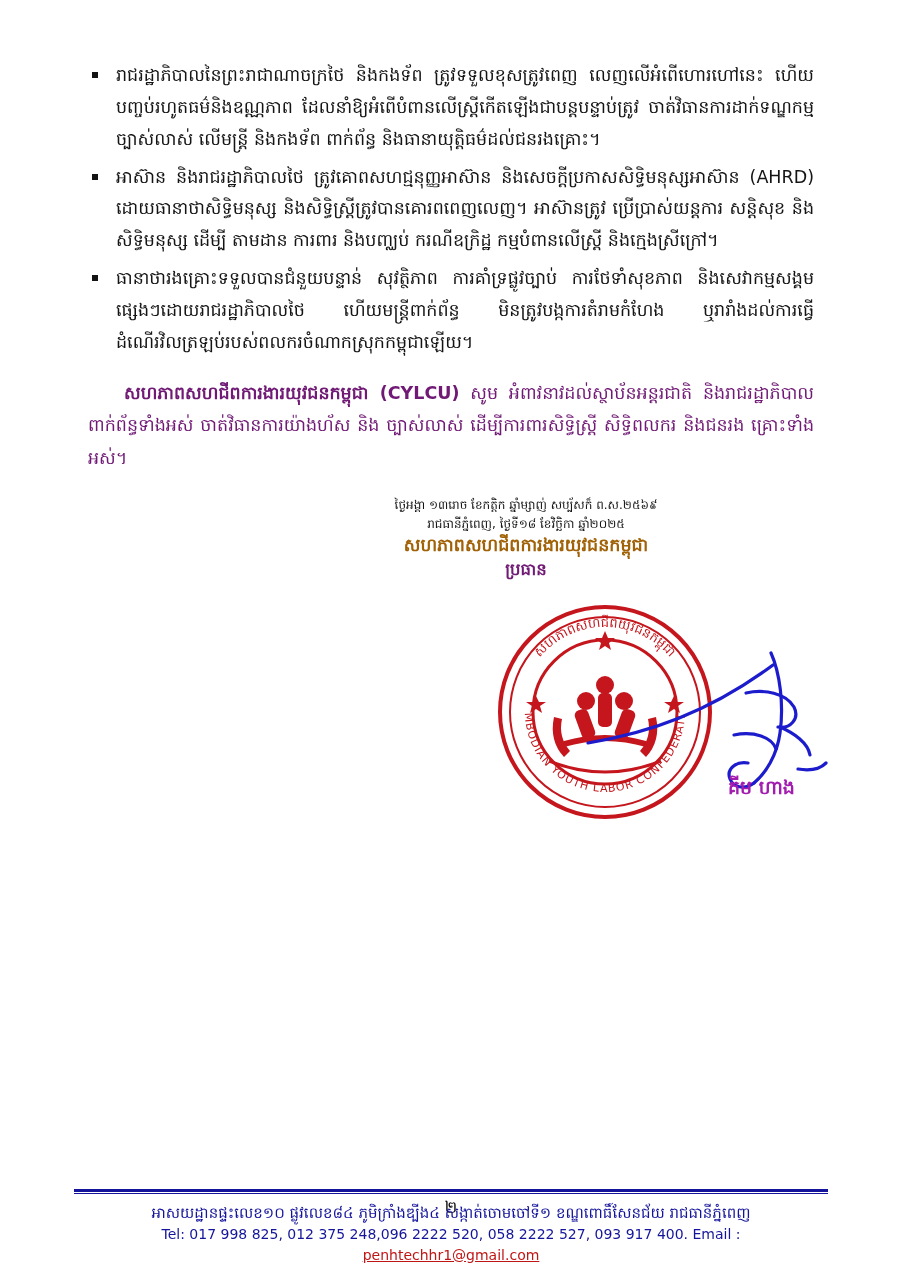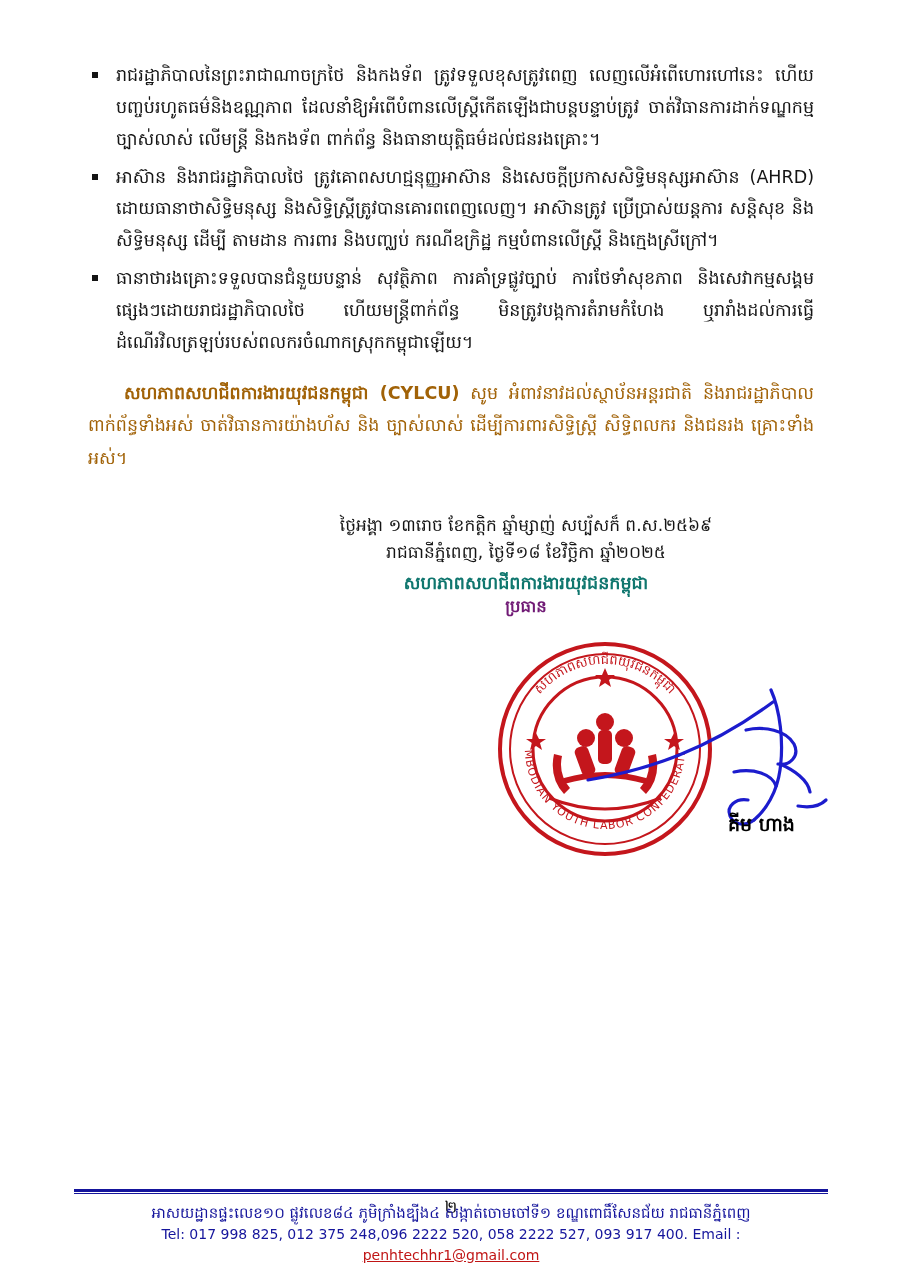--- a/index.html
+++ b/index.html
@@ -44,41 +44,40 @@
     height: 6px;
     background: #141414;
   }
   .para-body {
     display: block;
   }
   .closing {
     margin-top: 18px;
     font-size: 17.5px;
     line-height: 1.86;
-    color: #a16207;
+    color: #701a75;
     text-align: justify;
     text-indent: 36px;
   }
   .closing b {
     font-weight: bold;
   }
   .date-block {
-    margin-top: 38px;
-    text-align: center;
-    font-size: 17px;
+    margin-top: 22px;
+    text-align: center;
+    font-size: 12px;
     line-height: 1.55;
     color: #141414;
     padding-left: 150px;
   }
   .signer-title {
-    margin-top: 6px;
     text-align: center;
     font-size: 17.5px;
     font-weight: bold;
-    color: #0f766e;
+    color: #a16207;
     padding-left: 150px;
     line-height: 1.45;
   }
   .signer-role {
     text-align: center;
     font-size: 16.5px;
     font-weight: bold;
     color: #701a75;
     padding-left: 150px;
   }
@@ -92,21 +91,21 @@
     top: 18px;
     width: 222px;
     height: 222px;
   }
   .sig-name {
     position: absolute;
     left: 640px;
     top: 192px;
     font-size: 19px;
     font-weight: bold;
-    color: #000000;
+    color: #a21caf;
   }
   .page-number {
     position: absolute;
     left: 0;
     right: 0;
     top: 1196px;
     text-align: center;
     font-size: 17px;
     color: #141414;
   }

